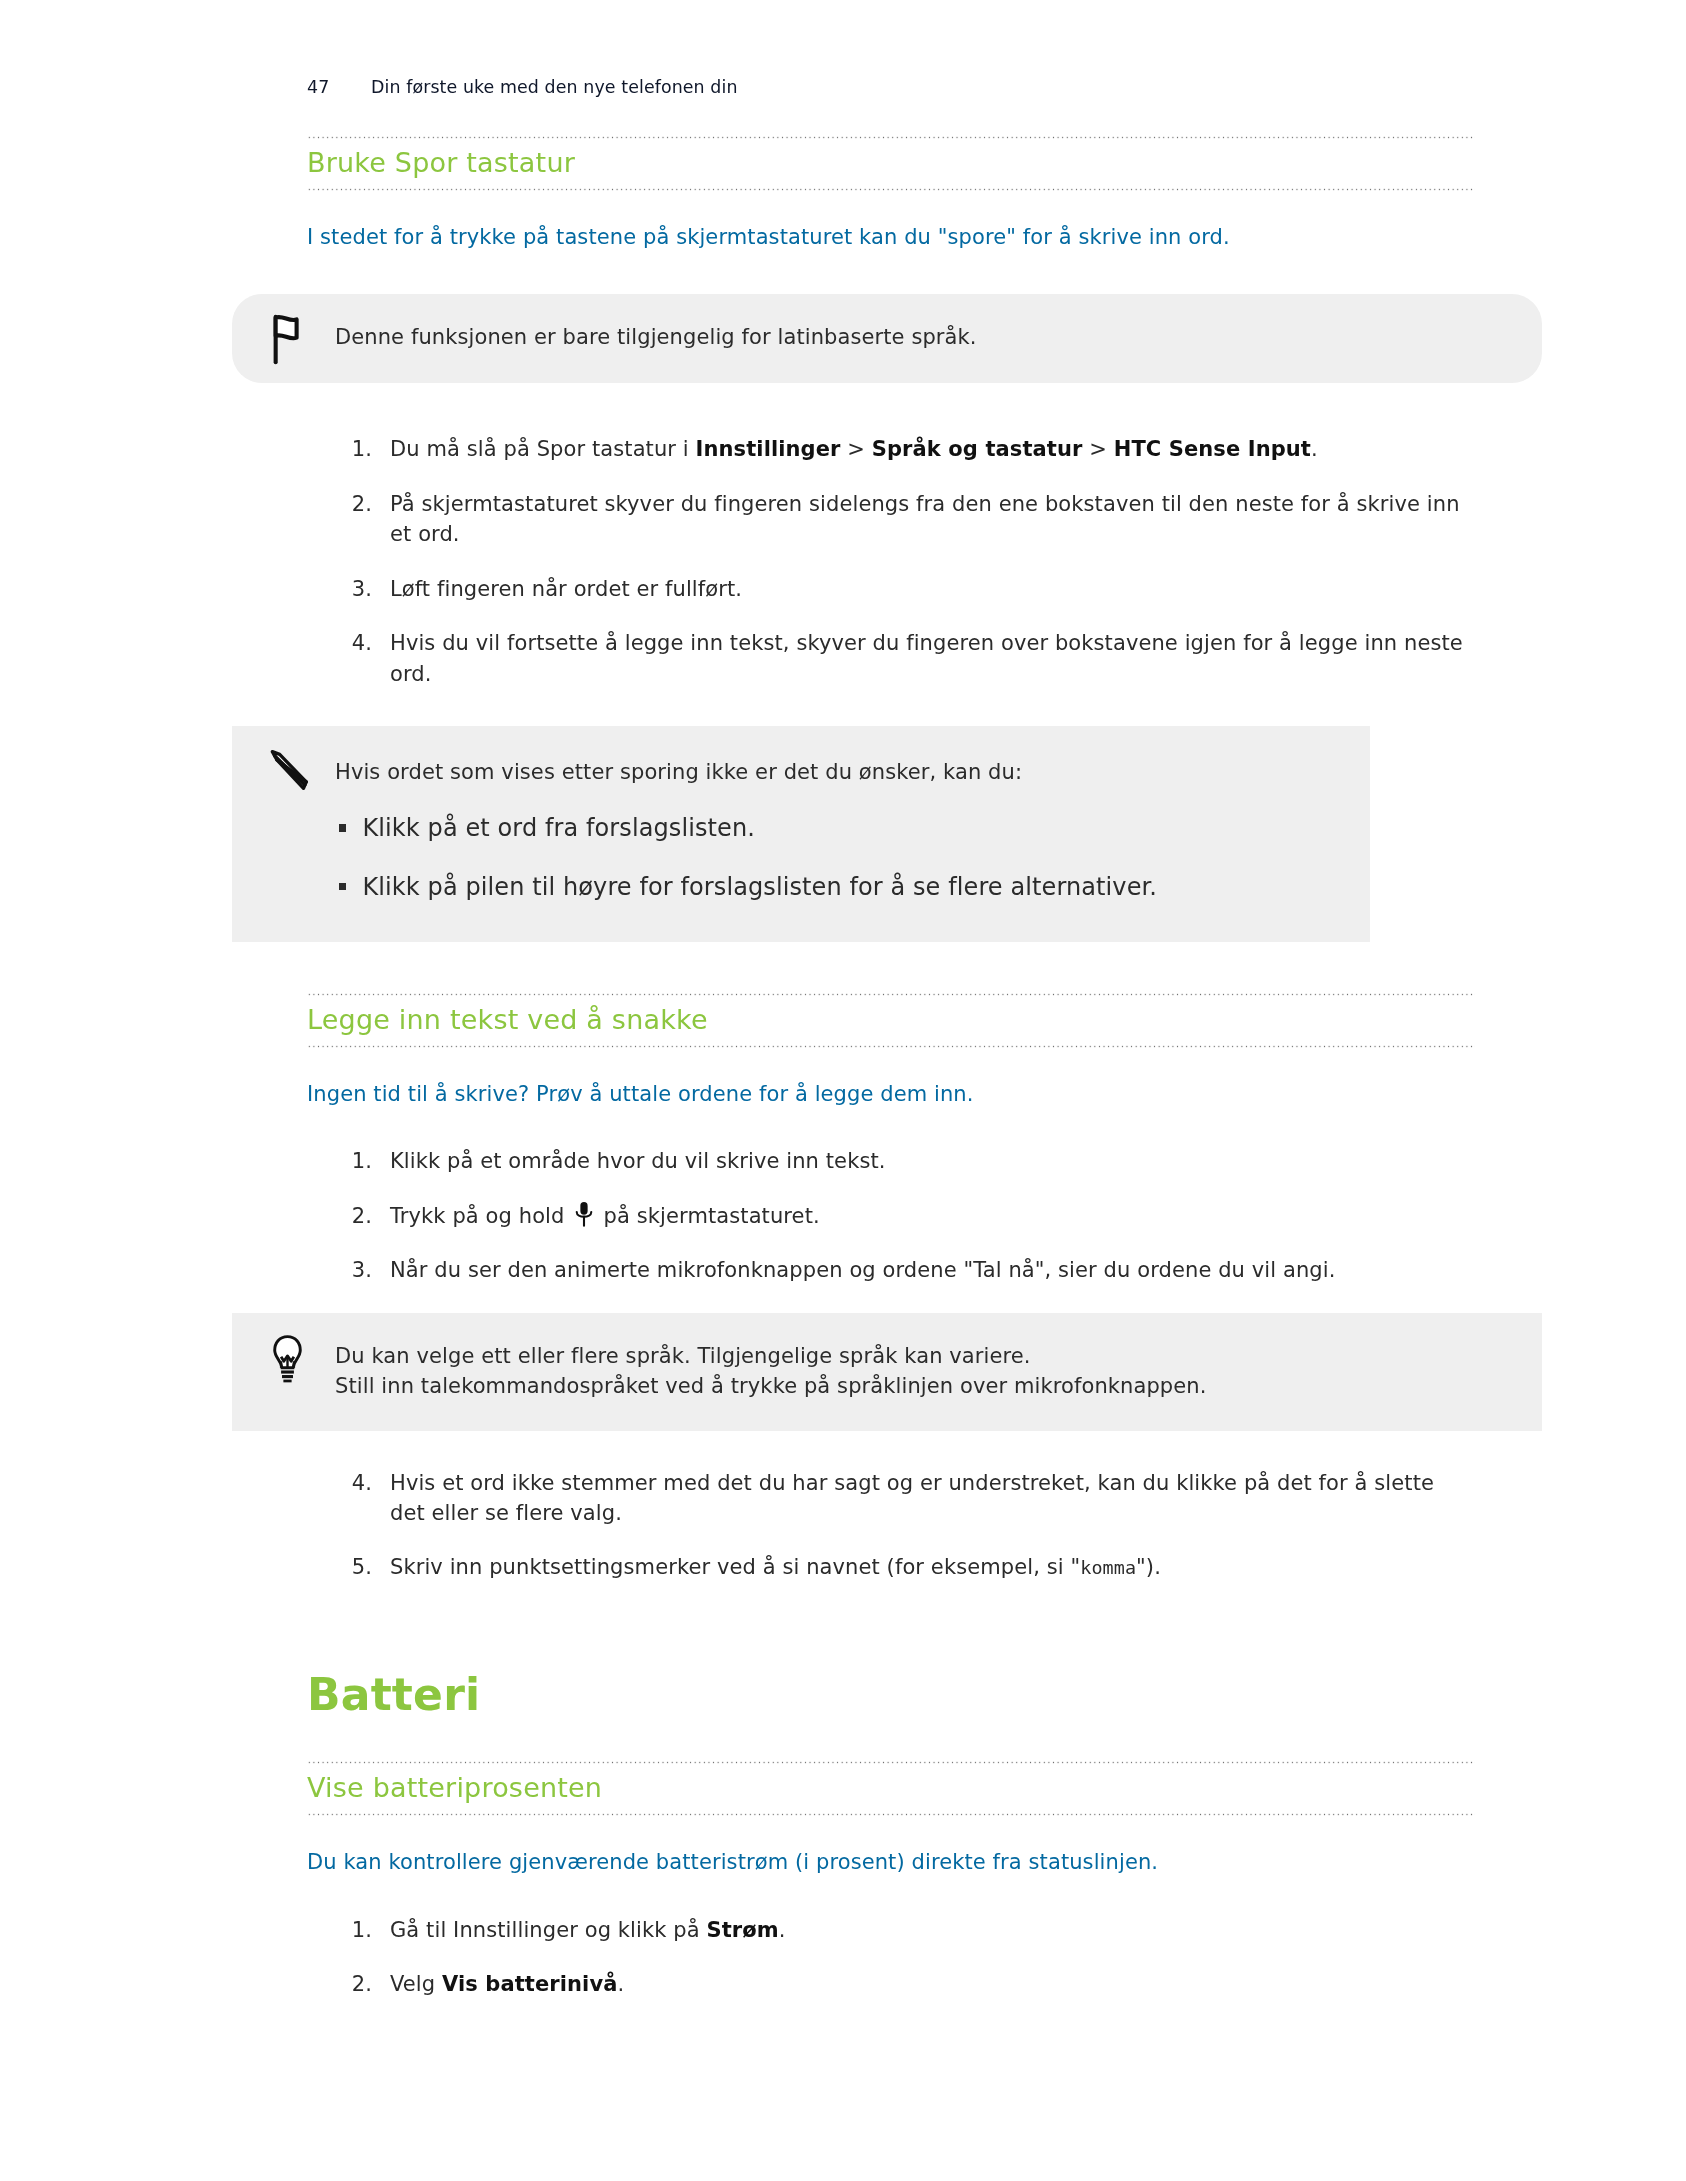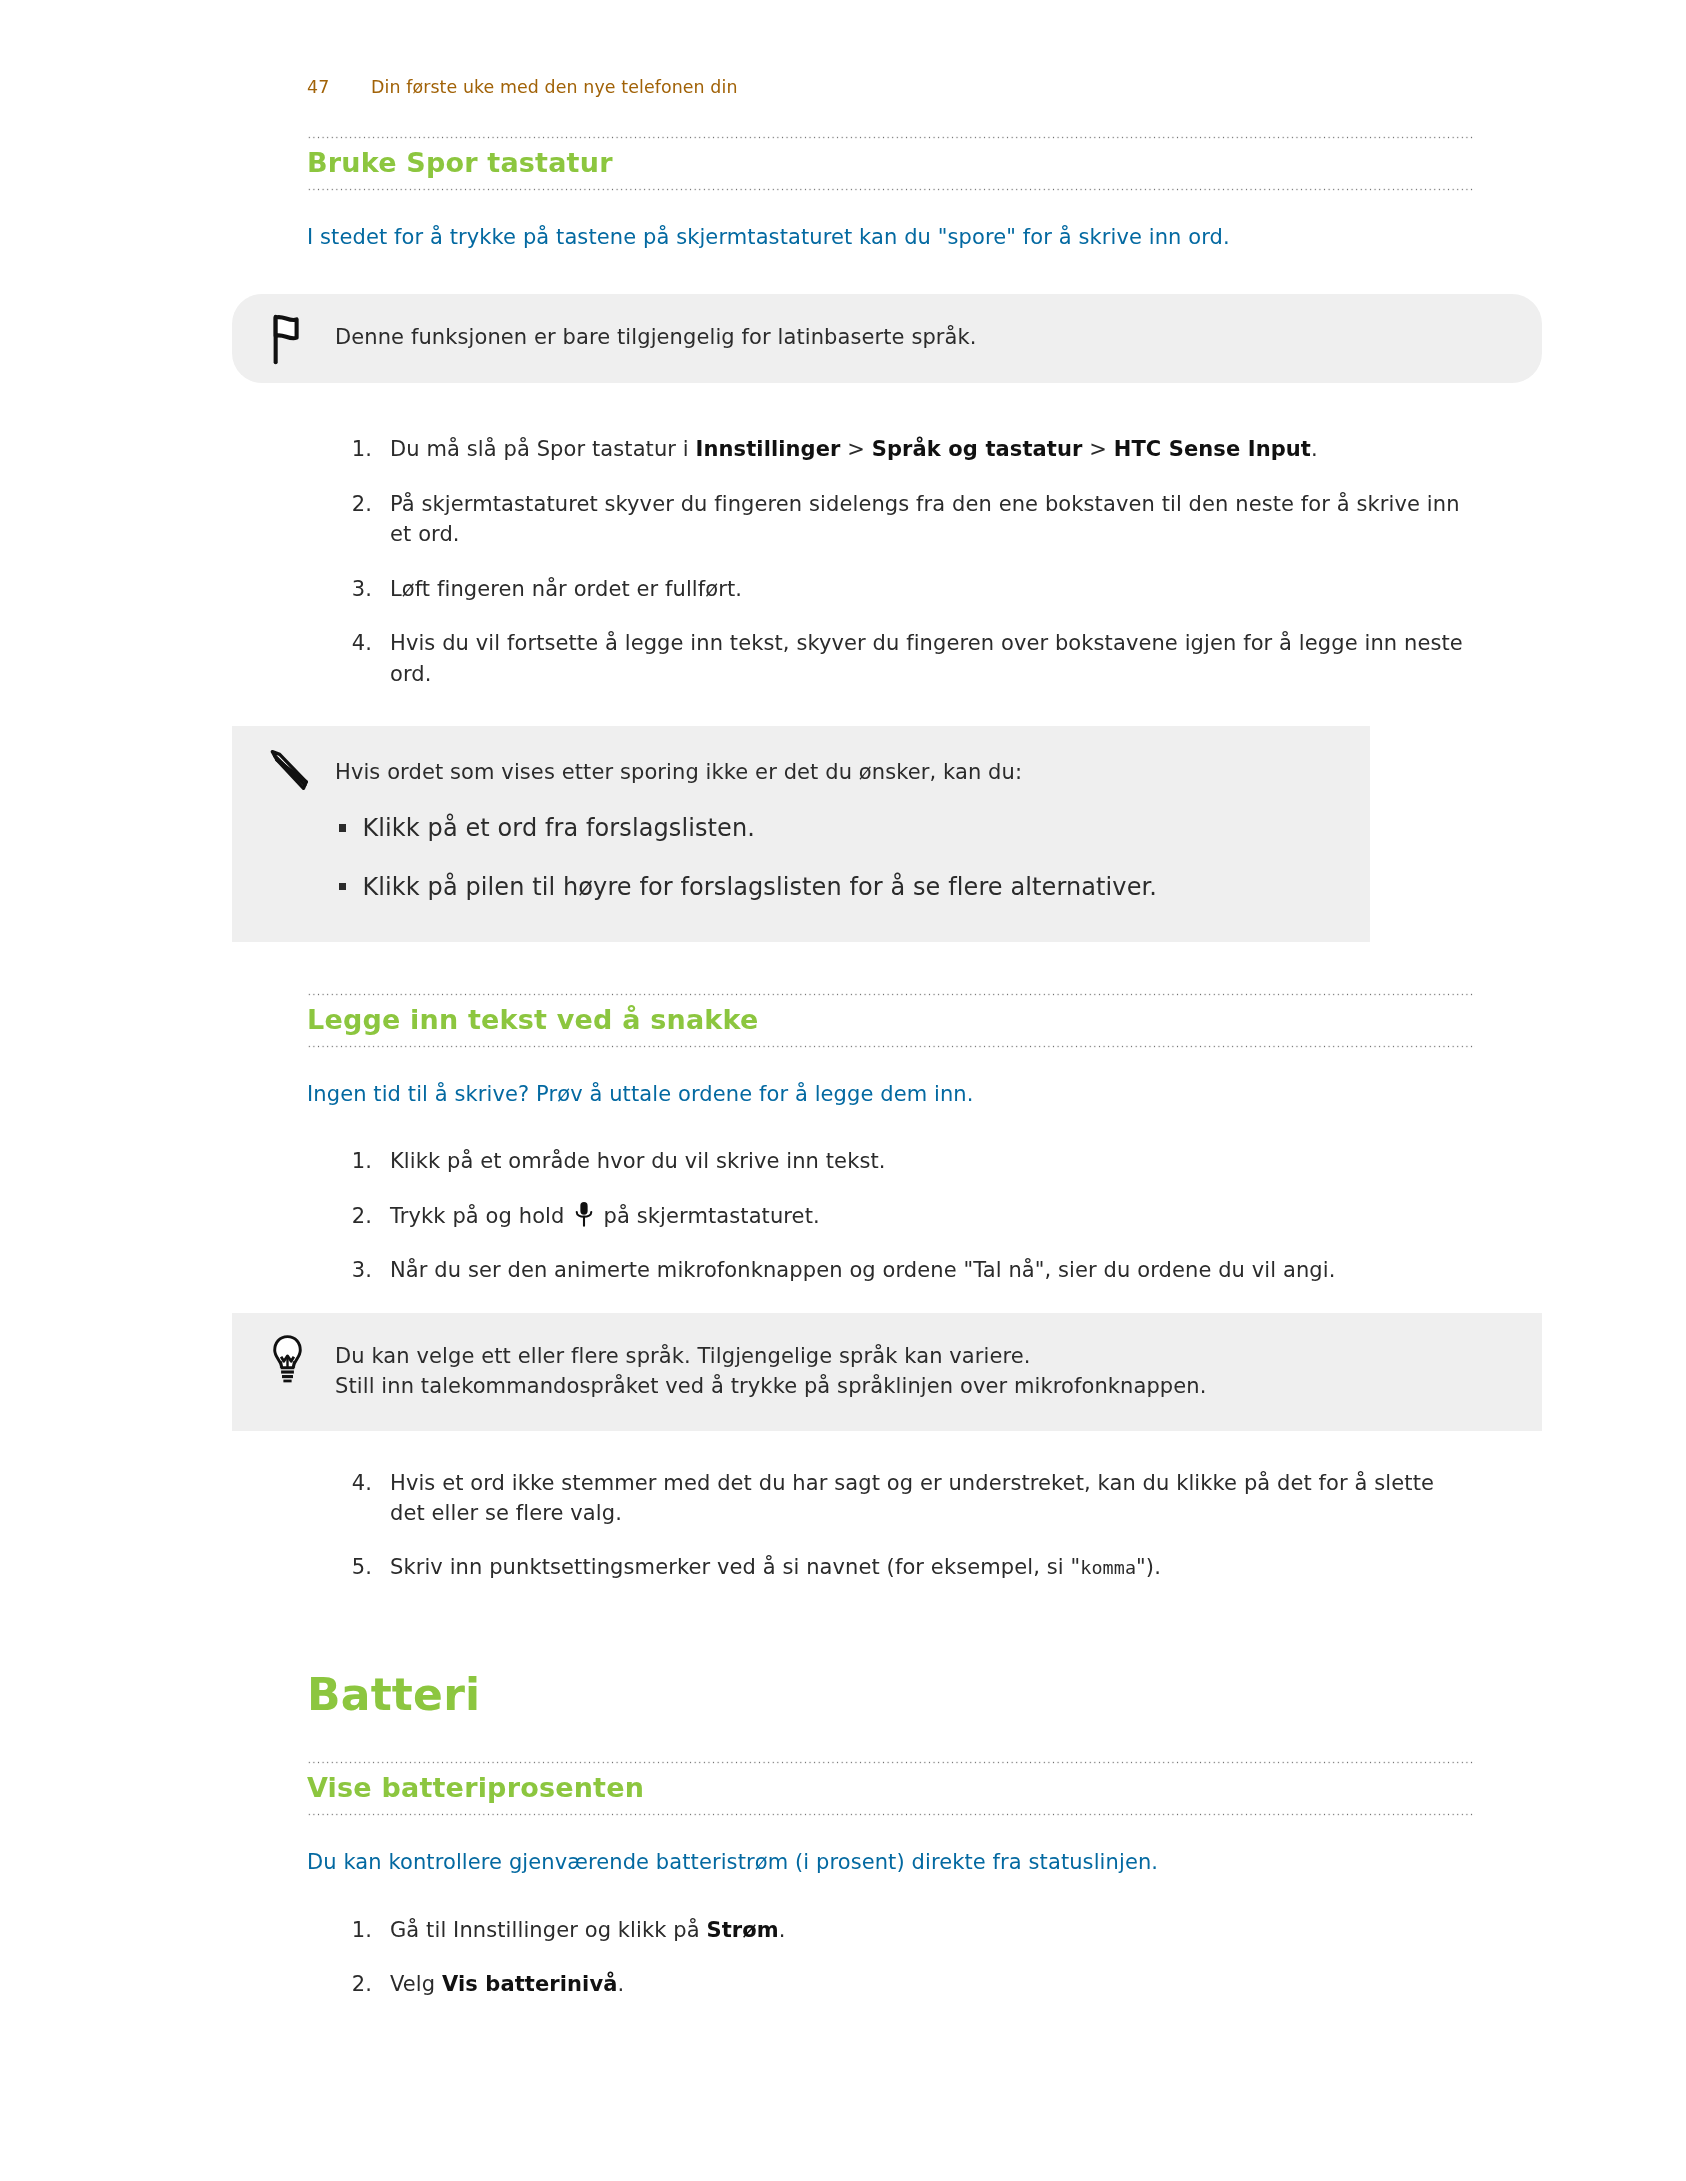--- a/index.html
+++ b/index.html
@@ -25,21 +25,21 @@
   }
 
   
   .running-header {
     position: absolute;
     left: 307px;
     top: 77px;
     display: flex;
     align-items: center;
     font-size: 17.4px;
-    color: #a16207;
+    color: #0f172a;
     letter-spacing: 0.1px;
   }
   .running-header .folio {
     width: 64px;
     flex: 0 0 64px;
   }
   .running-header .htitle {
     white-space: nowrap;
   }
 
@@ -56,21 +56,21 @@
     height: 2.8px;
     background-image: radial-gradient(circle, #6f6f6f 0.8px, transparent 1px);
     background-size: 4.6px 2.8px;
     background-repeat: repeat-x;
     background-position: 0 50%;
   }
 
   
   h2.h-section {
     font-size: 27px;
-    font-weight: 700;
+    font-weight: 400;
     color: #8CC63F;
     margin: 0;
     padding: 8.3px 0 10px 0;
     line-height: 1.15;
     letter-spacing: 0.2px;
   }
   h1.h-chapter {
     font-size: 44px;
     font-weight: 700;
     color: #8CC63F;

